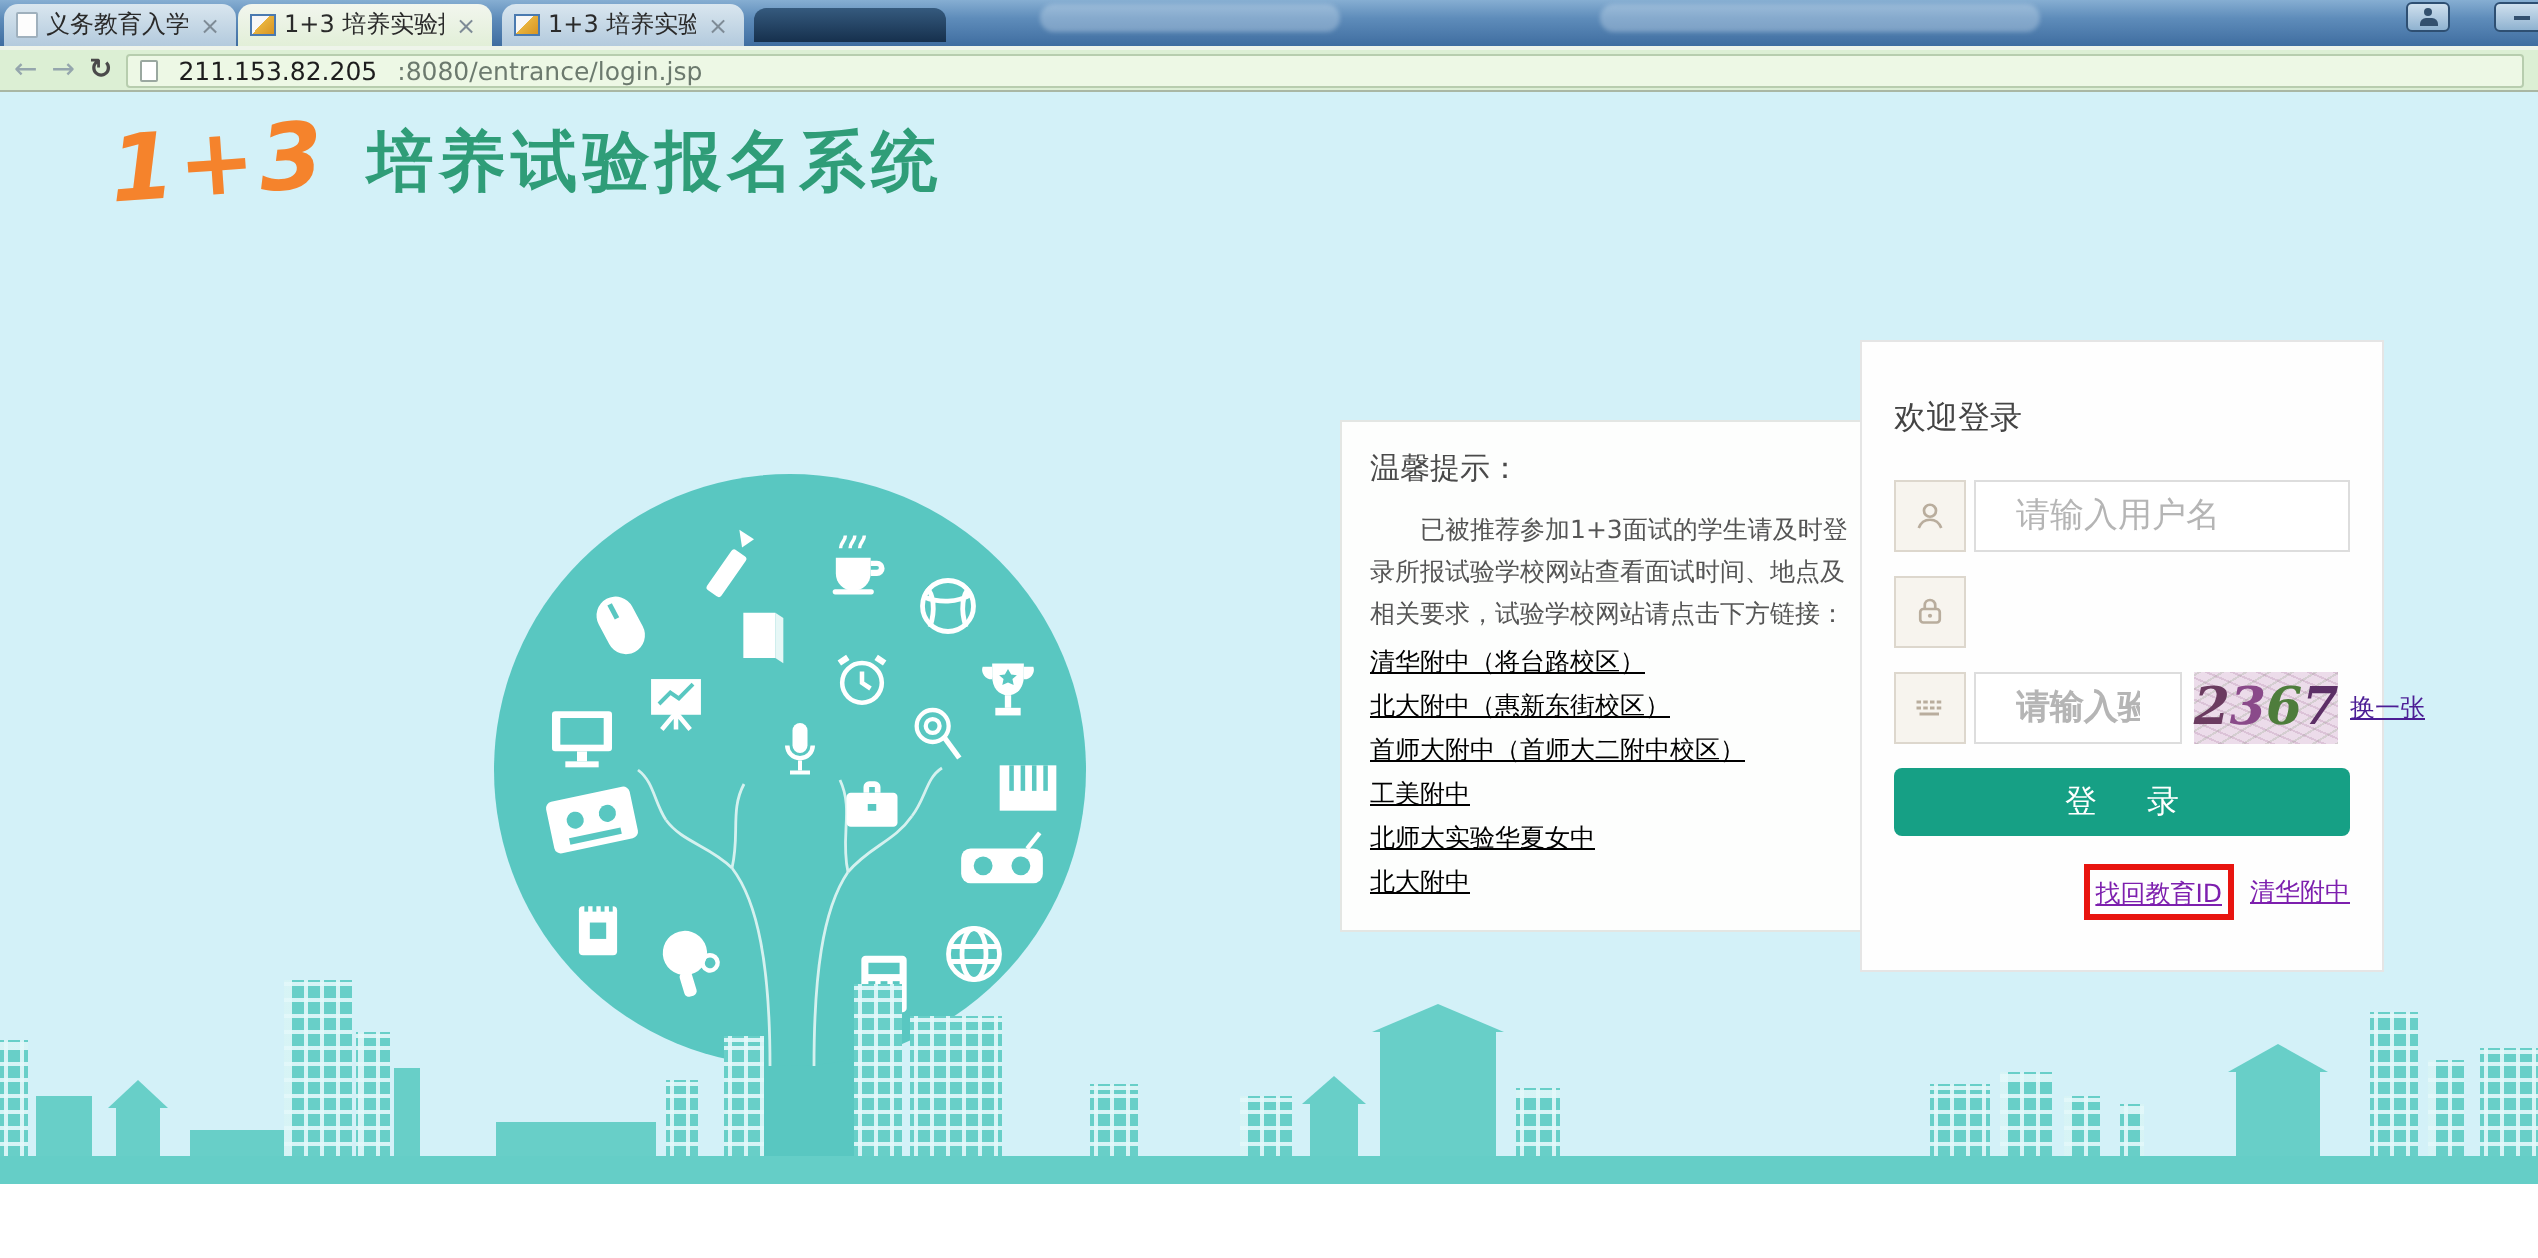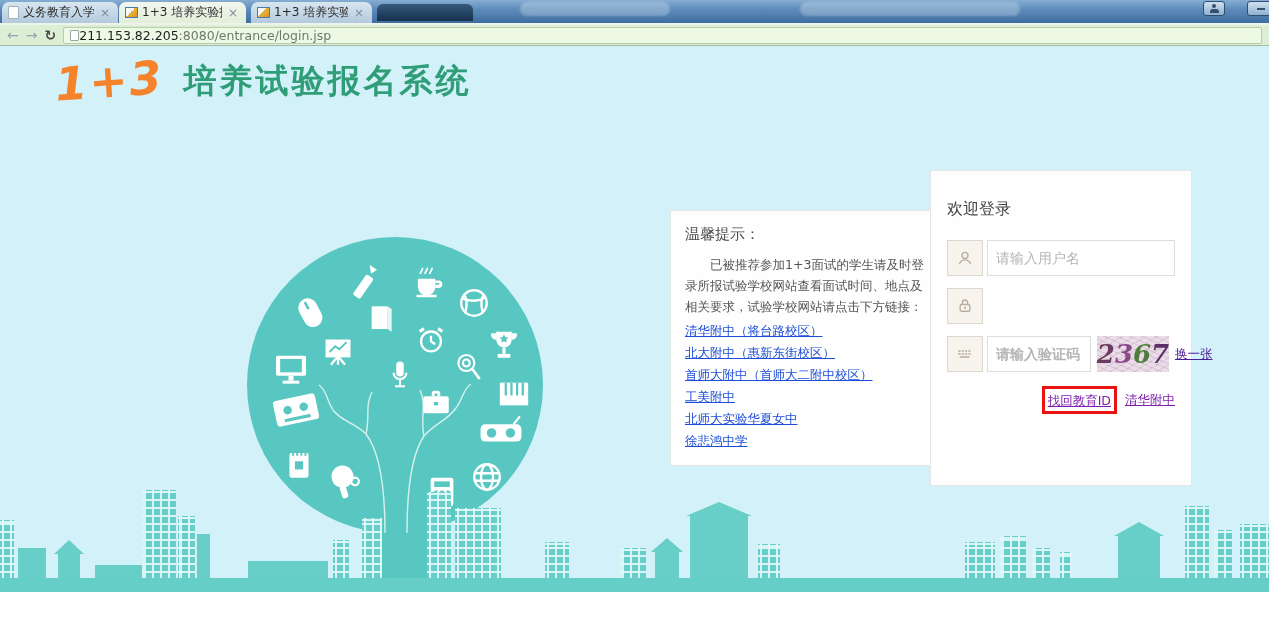--- a/index.html
+++ b/index.html
@@ -34,21 +34,21 @@
   .profile-glyph:after { content:""; position:absolute; left:0; bottom:0; width:9px; height:4px;
     border-radius:3px 3px 0 0; background:#33506e; }
   .min-glyph { width:8px; height:2px; background:#33506e; }
 
   .toolbar { position:absolute; top:23px; left:0; right:0; height:23px;
     background:#dcefd4; border-top:2px solid #eef4ea; border-bottom:1px solid #a9b7a4;
     display:flex; align-items:center; gap:7px; padding:0 7px; }
   .nav-ic { font-size:14px; line-height:1; color:#95a6ad; }
   .nav-ic.reload { color:#4a4a4a; font-weight:bold; }
   .omnibox { flex:1; height:17px; background:#edf8e5; border:1px solid #b7cdae;
-    border-radius:2px; display:flex; align-items:center; gap:0; padding:0 6px;
+    border-radius:2px; display:flex; align-items:center; gap:10px; padding:0 6px;
     font-size:12.5px; }
   .page-ic { width:9px; height:11px; background:#fff; border:1px solid #9aa8a0; border-radius:1px; flex:none; }
   .url-host { color:#1d1d1d; }
   .url-rest { color:#6c7a6e; }
 
   
   .page { position:absolute; top:46px; left:0; width:1269px; height:583px;
     background:#d3f1f8; overflow:hidden; }
   .white-band { position:absolute; bottom:0; left:0; right:0; height:37px; background:#ffffff; }
   .ground { position:absolute; bottom:37px; left:0; right:0; height:14px; background:#65cec7; }
@@ -77,32 +77,32 @@
     background-position:2px 3px; }
   .bld.house { background:#68cfc8; }
   .roof { position:absolute; bottom:100%; left:-4px; right:-4px; height:14px;
     background:#68cfc8; clip-path:polygon(50% 0,100% 100%,0 100%); }
 
   
   .tips { position:absolute; left:670px; top:164px; width:269px; height:256px;
     background:#fdfefd; border:1px solid #e3e6e3; padding:14px 14px; }
   .tips-heading { font-size:15px; color:#4a4a4a; margin-bottom:10px; }
   .tips-para { font-size:12.5px; color:#555; line-height:21px; text-indent:2em; margin-bottom:6px; }
-  .school-link { display:block; font-size:12.5px; color:#1d4ed8; text-decoration:underline;
+  .school-link { display:block; font-size:12.5px; color:#000000; text-decoration:underline;
     margin:5px 0; }
 
   
   .login { position:absolute; left:930px; top:124px; width:262px; height:316px;
     background:#fefefe; border:1px solid #e5e5e5; padding:14px 16px; }
   .login-heading { font-size:16px; color:#444; margin:14px 0 20px; }
   .frow { display:flex; align-items:stretch; height:36px; margin-bottom:12px; }
   .icon-box { width:36px; flex:none; border:1px solid #ddd7cd; background:#f7f4ee;
     display:flex; align-items:center; justify-content:center; }
   .tinput { flex:1; margin-left:4px; border:1px solid #dddddd; background:#fff;
-    font-size:14px; color:#333; padding:0 8px; outline:none; min-width:0;
+    font-size:17px; color:#333; padding:0 20px; outline:none; min-width:0;
     font-family:"DejaVu Sans","Liberation Sans",sans-serif; }
   .tinput::placeholder { color:#b5b5b5; }
   .cap-input { flex:none; width:104px;font-weight:bold; }
   .captcha { flex:none; width:72px; height:36px; margin-left:6px;
     background:#ecdcea;
     background-image:
       repeating-linear-gradient(23deg, rgba(170,120,160,.25) 0 1px, transparent 1px 5px),
       repeating-linear-gradient(-31deg, rgba(120,150,110,.2) 0 1px, transparent 1px 6px);
     display:flex; align-items:center; justify-content:center;
     font-family:"DejaVu Serif","Liberation Serif",serif; font-style:italic; font-weight:bold;
@@ -383,21 +383,21 @@
   <div class="white-band"></div>
 
   <div class="tips">
     <div class="tips-heading">温馨提示：</div>
     <div class="tips-para">已被推荐参加1+3面试的学生请及时登录所报试验学校网站查看面试时间、地点及相关要求，试验学校网站请点击下方链接：</div>
     <a class="school-link" href="#">清华附中（将台路校区）</a>
     <a class="school-link" href="#">北大附中（惠新东街校区）</a>
     <a class="school-link" href="#">首师大附中（首师大二附中校区）</a>
     <a class="school-link" href="#">工美附中</a>
     <a class="school-link" href="#">北师大实验华夏女中</a>
-    <a class="school-link" href="#">徐悲鸿中学</a>
+    <a class="school-link" href="#">北大附中</a>
   </div>
 
   <div class="login">
     <div class="login-heading">欢迎登录</div>
 
     <div class="frow">
       <div class="icon-box">
         <svg width="18" height="18" viewBox="0 0 24 24" fill="none" stroke="#b9ad9d" stroke-width="1.8">
           <circle cx="12" cy="8.5" r="4"></circle>
             <path d="M4.5 20c1.5-4 4.5-5.5 7.5-5.5s6 1.5 7.5 5.5"></path>
@@ -433,20 +433,21 @@
       <input class="tinput cap-input" type="text" placeholder="请输入验证码" style="">
       <div class="captcha">
         <span>2</span>
           <span>3</span>
           <span>6</span>
           <span>7</span>
       </div>
       <a class="change-link" href="#">换一张</a>
     </div>
 
+    <button class="submit">登 录</button>
 
     <div class="bottom-links">
       <span class="red-box">
         <a class="plink" href="#">找回教育ID</a>
       </span>
       <a class="plink" href="#">清华附中</a>
     </div>
   </div>
 
 </div>

